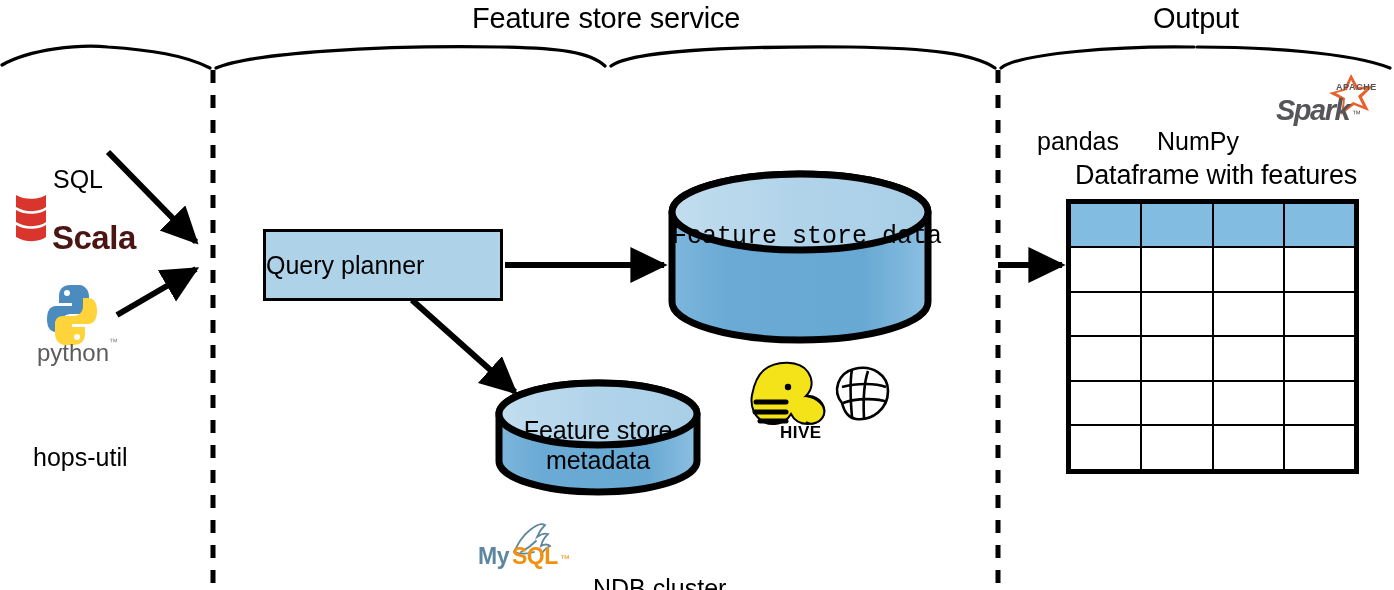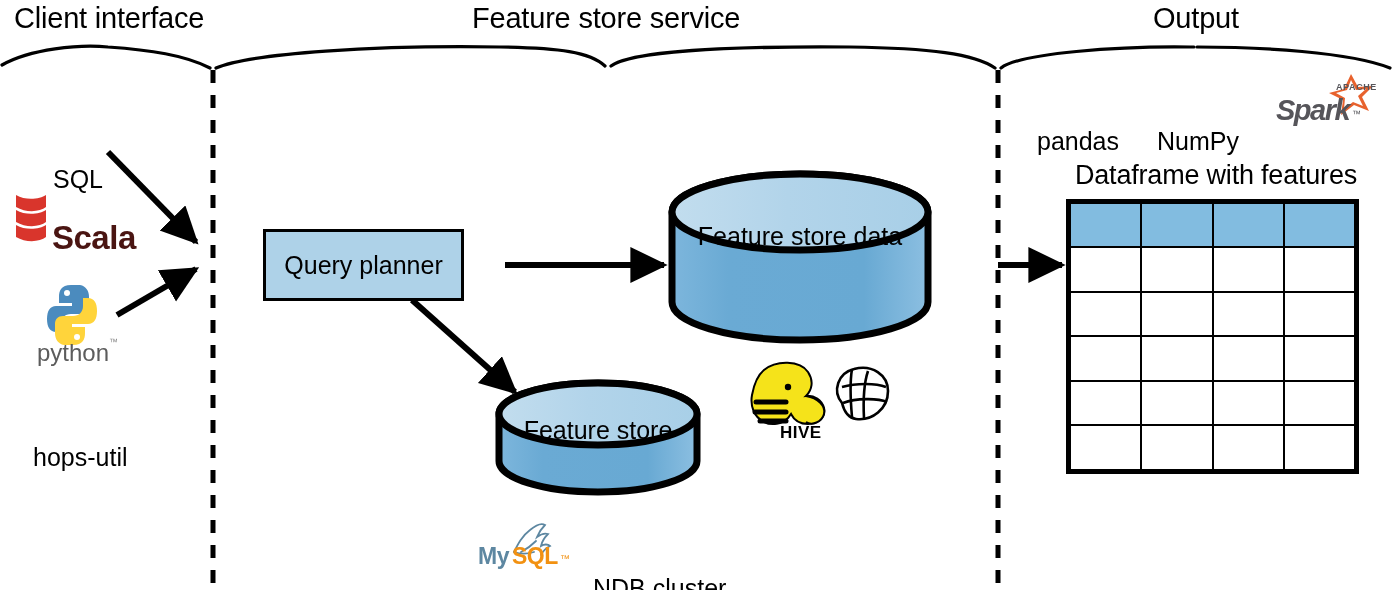--- a/index.html
+++ b/index.html
@@ -34,27 +34,27 @@
     position: absolute;
     left: 0; top: 0;
     width: 1394px; height: 590px;
     pointer-events: none;
   }
 
   
   #query-planner {
     position: absolute;
     left: 263px; top: 229px;
-    width: 201px; height: 72px;
+    width: 240px; height: 72px;
     background: #aed2e8;
     border: 3px solid #000;
     box-sizing: border-box;
     display: flex;
     align-items: center;
-    justify-content: center;
+    justify-content: flex-start;
     font-size: 25px;
     color: #000;
   }
   .cyl-label {
     position: absolute;
     left: 0; right: 0;
     text-align: center;
     font-size: 25px;
     color: #000;
     line-height: 1.18;
@@ -269,21 +269,20 @@
       <path d="M2,30 C8,32 16,32 22,30"></path>
       <path d="M24,19 C20,23 15,27 9,30"></path>
     </g>
 
     <g transform="translate(1329,74)">
       <path d="M22,0 L29,13 L44,12 L33,23 L40,37 L25,31 L12,41 L14,26 L0,19 L15,15 Z" fill="#e8622d"></path>
       <path d="M22,6 L27,16 L37,15 L29,22 L34,32 L24,28 L15,35 L16,24 L7,19 L18,16 Z" fill="#ffffff"></path>
     </g>
   </svg>
 
-  <div class="section-title" style="left:14px; top:2px;">Client interface</div>
 
   <div class="section-title" style="left:472px; top:2px;">Feature store service</div>
 
   <div class="section-title" style="left:1153px; top:2px;">Output</div>
 
   <div class="logo-label" style="left:53px; top:126px;">SQL</div>
 
   <div id="scala-logo">
     <span class="scala-text">Scala</span>
   </div>
@@ -292,26 +291,27 @@
     <span class="py-text">python</span>
     <span class="py-tm">™</span>
   </div>
 
   <div class="logo-label" style="left:33px; top:404px;">hops-util</div>
 
   <div id="query-planner">
     <span>Query planner</span>
   </div>
 
-  <div class="cyl-label" style="left:672px; top:222px; width:256px;">
+  <div class="cyl-label" style="left:672px; top:222px; width:256px;font-family:Liberation Mono, monospace;">
     <div>Feature store data</div>
   </div>
 
   <div class="cyl-label" style="left:499px; top:416px; width:198px;">
     <div>Feature store</div>
+    <div>metadata</div>
   </div>
 
   <div id="mysql-logo">
     <span class="my">My</span>
     <span class="sql">SQL</span>
     <span class="tm">™</span>
   </div>
   <div class="logo-label" style="left:593px; top:535px;">NDB cluster</div>
 
   <div class="logo-label" style="left:1037px; top:88px;">pandas</div>

